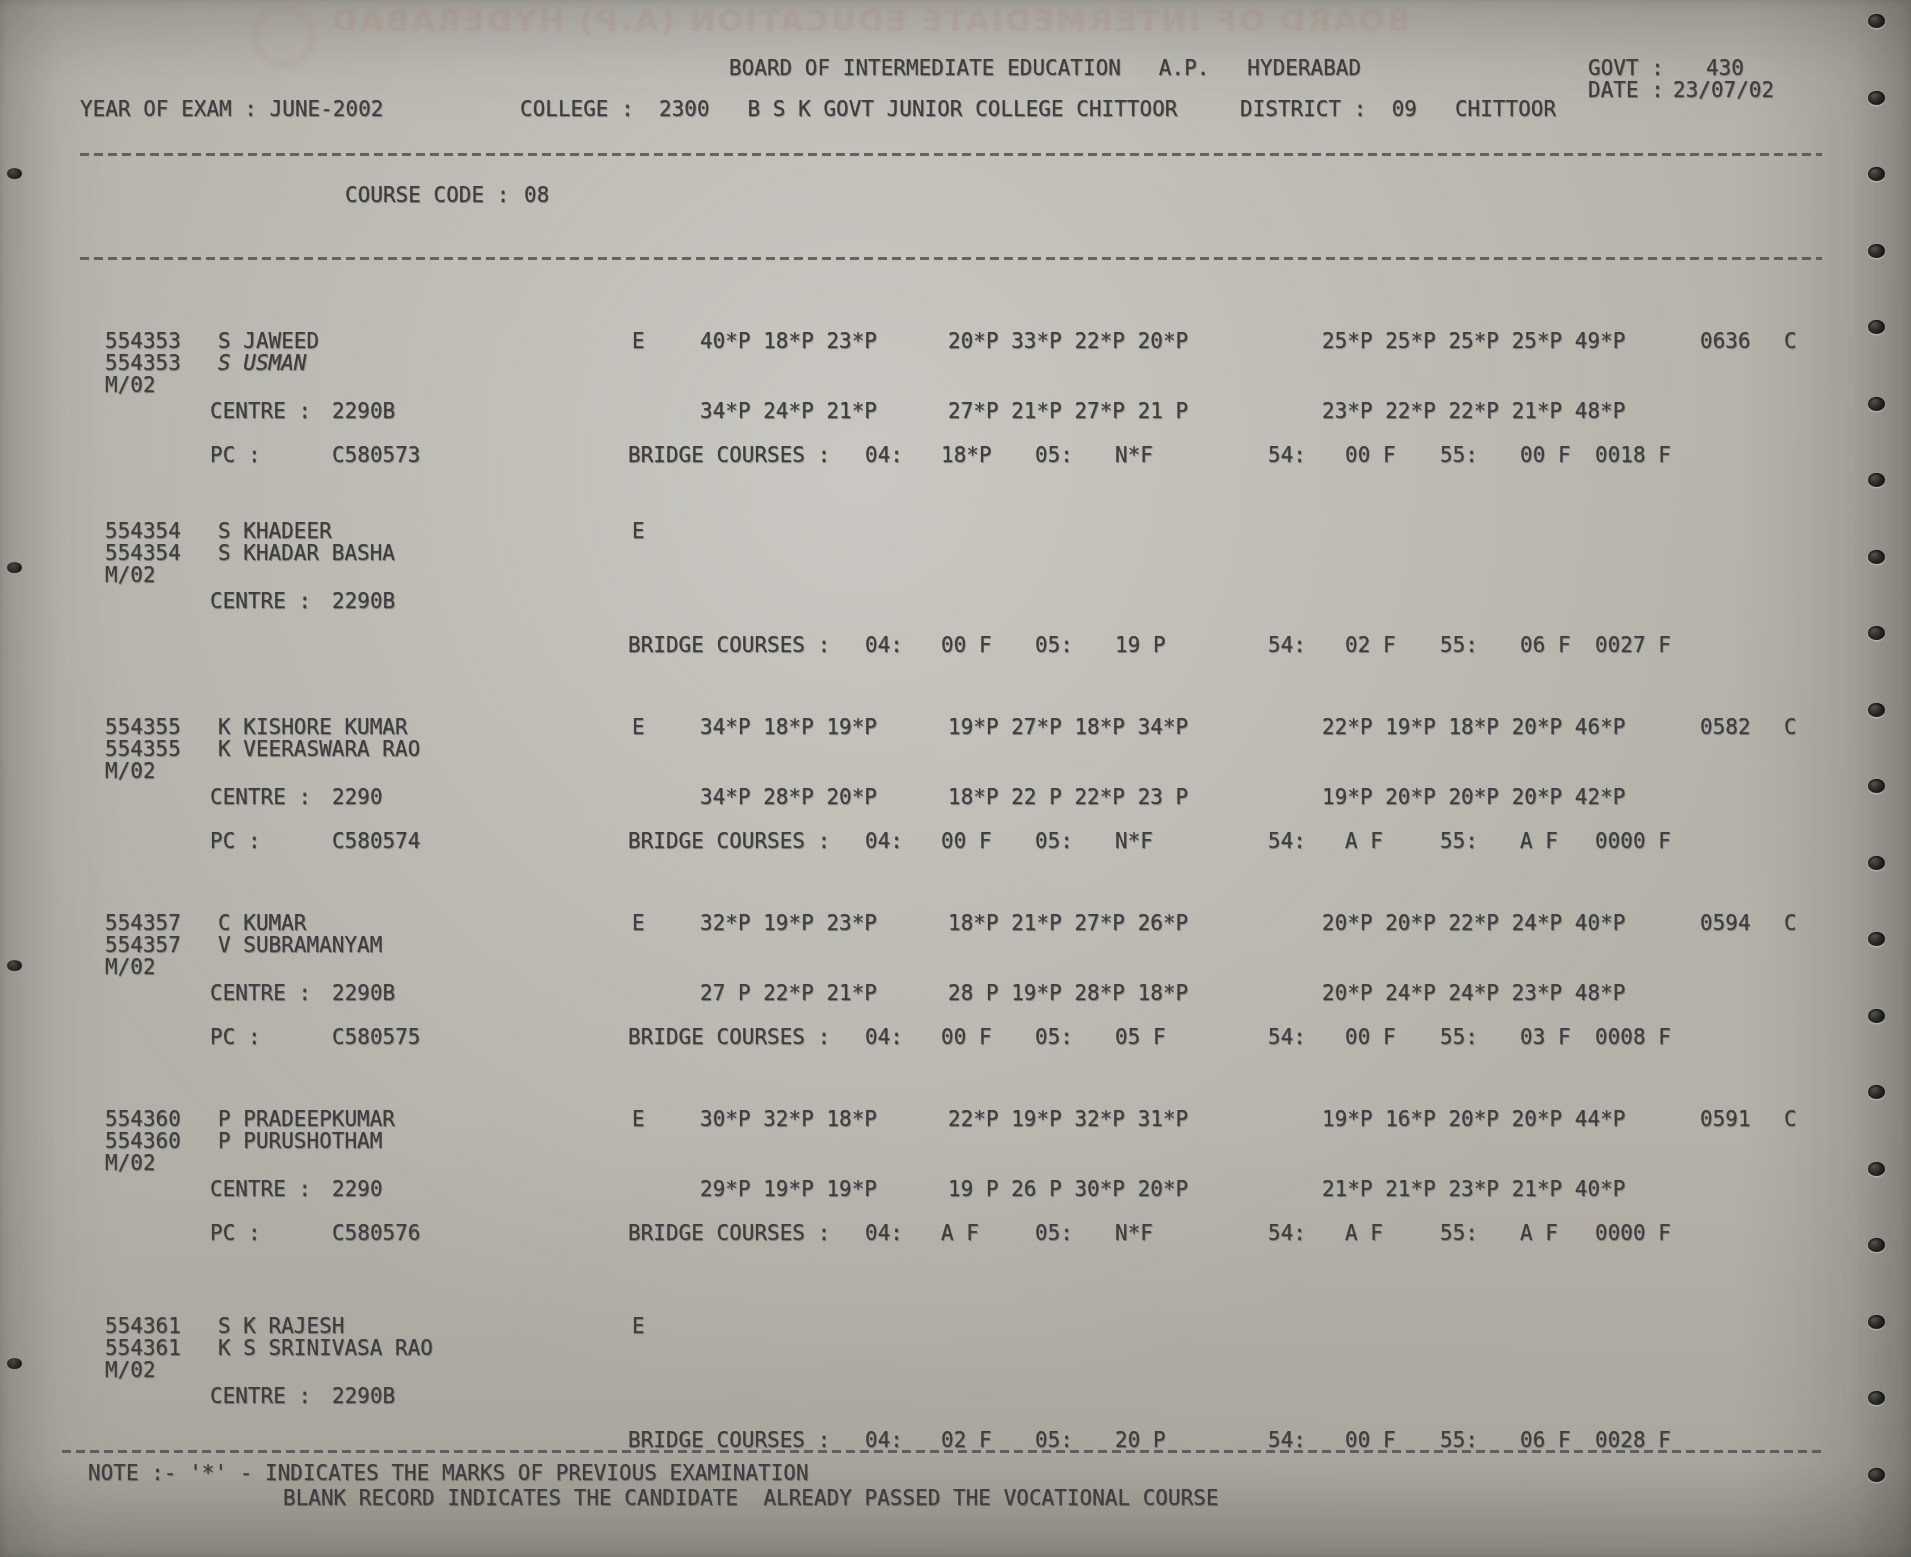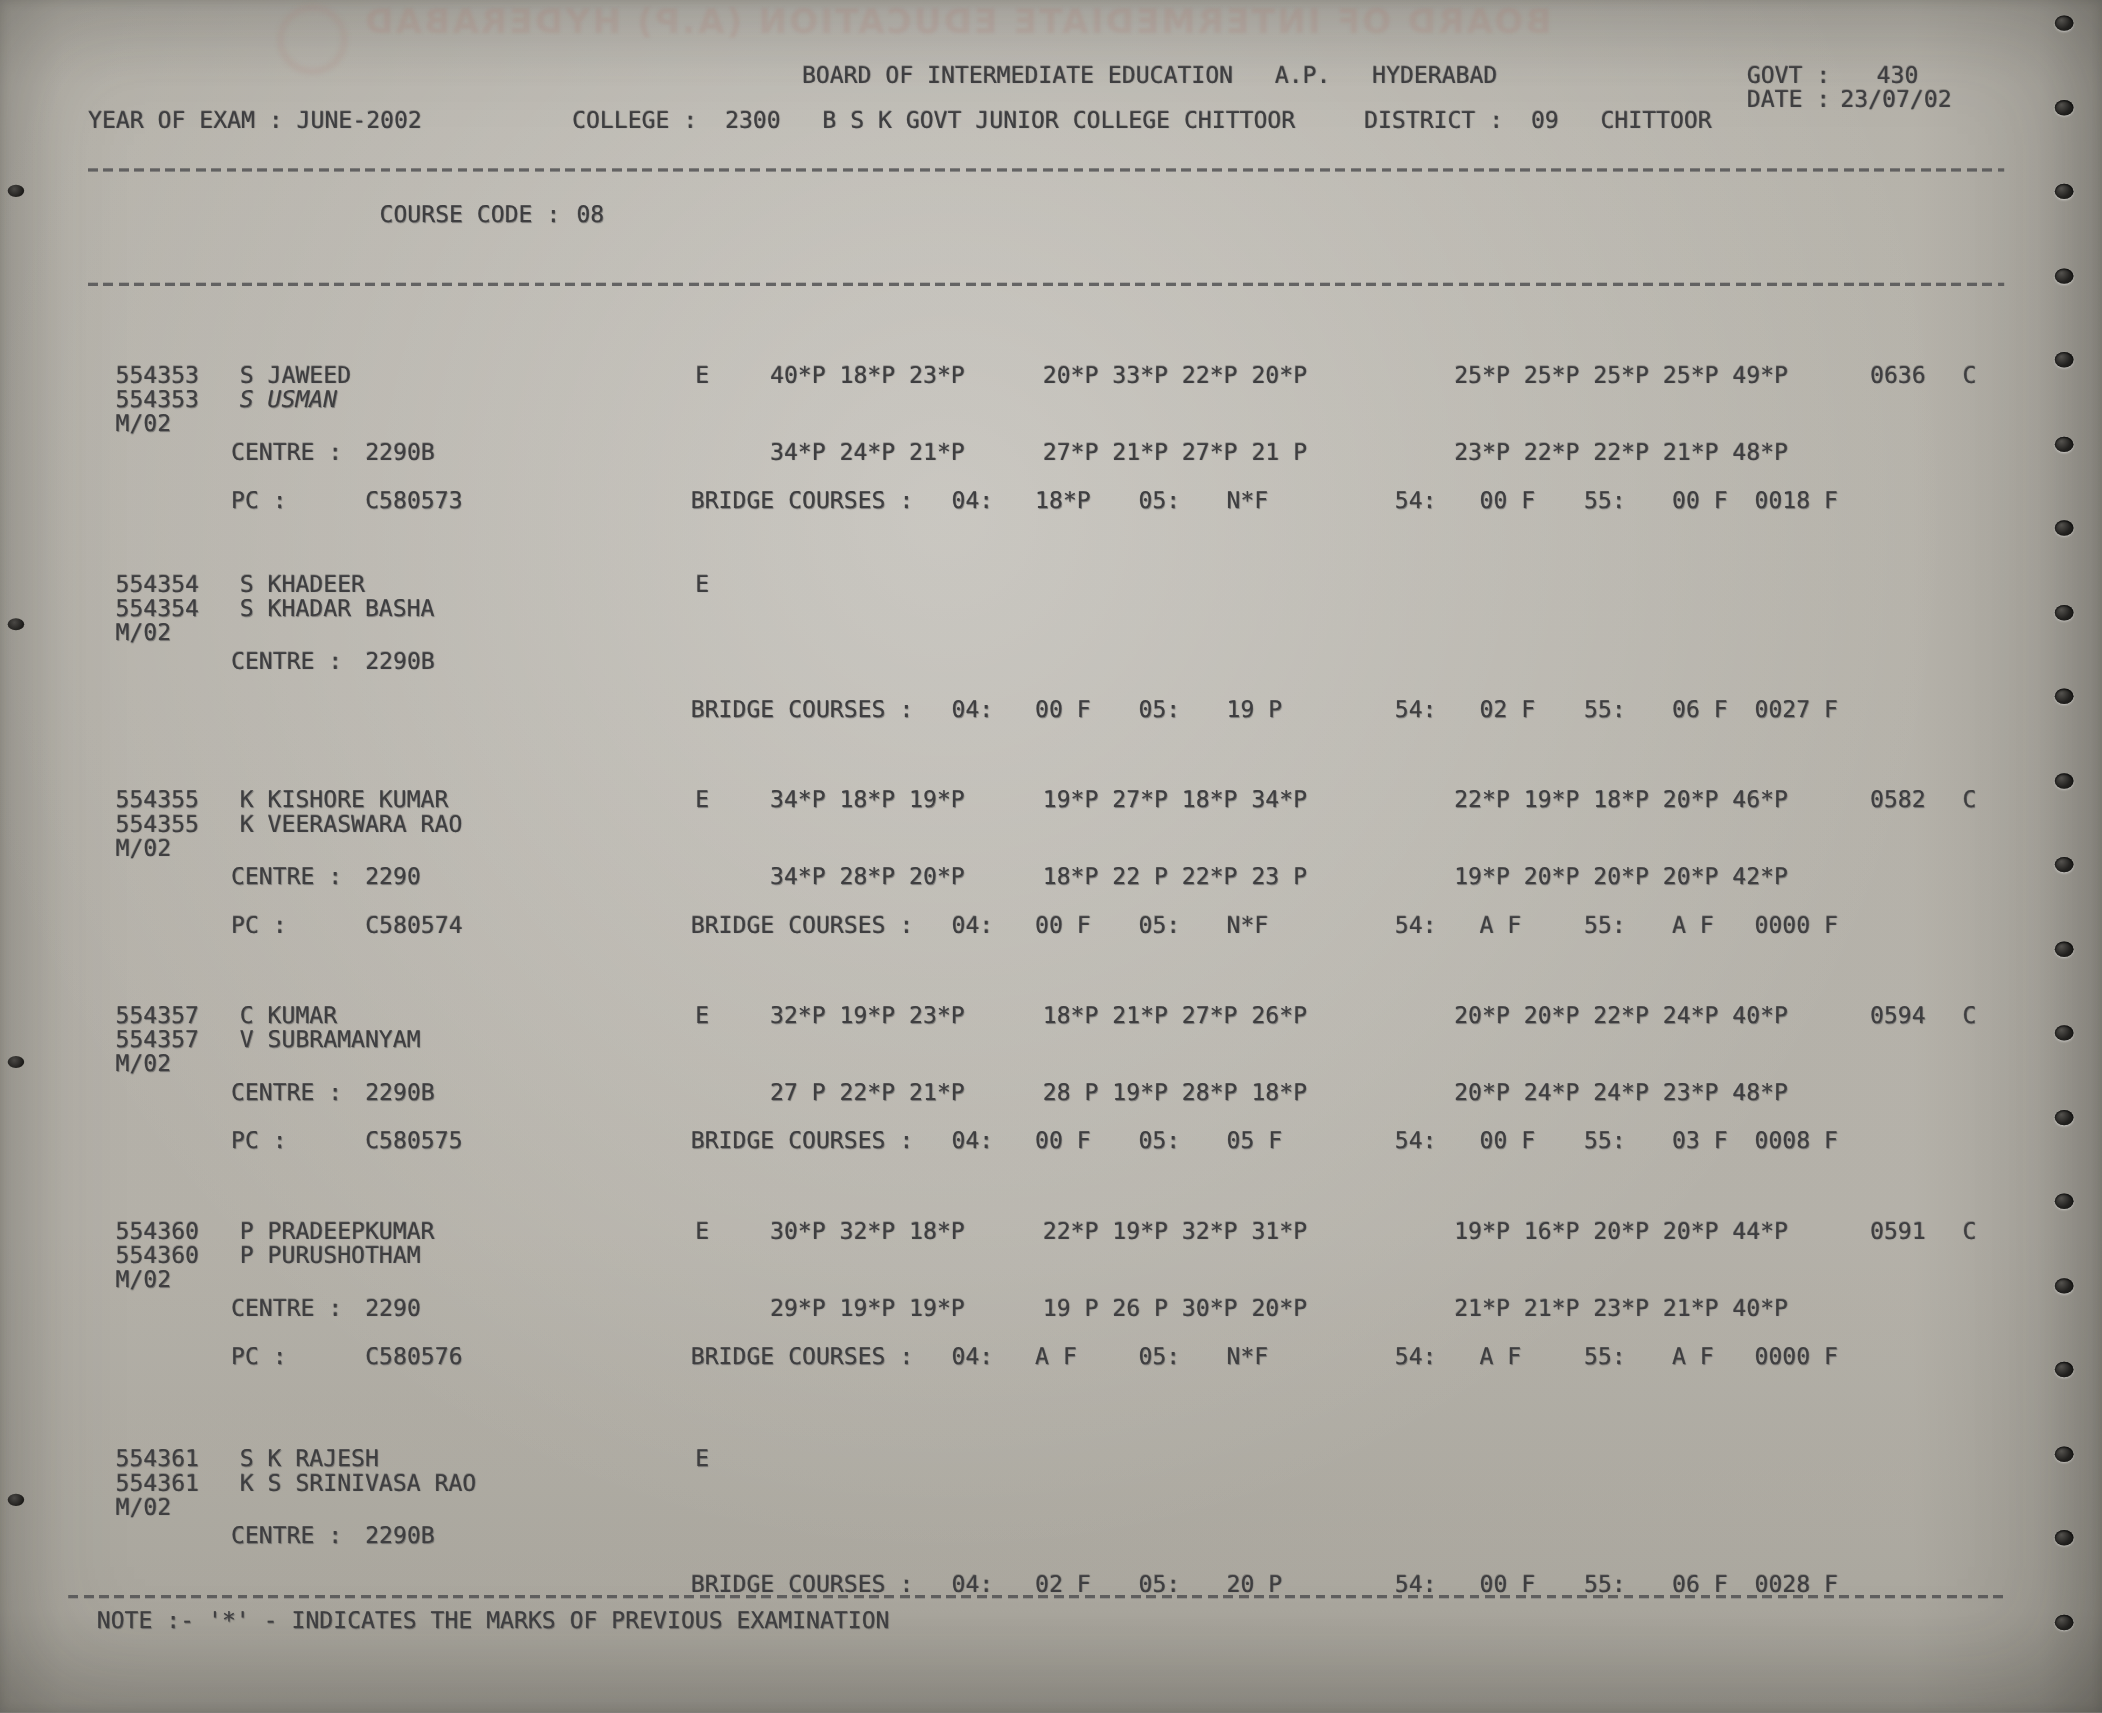--- a/index.html
+++ b/index.html
@@ -260,20 +260,21 @@
     <span class="txt" style="left:1345px;top:114px;">00 F</span>
     <span class="txt" style="left:1440px;top:114px;">55:</span>
     <span class="txt" style="left:1520px;top:114px;">06 F</span>
     <span class="txt" style="left:1595px;top:114px;">0028 F</span>
   </div>
 </div>
 
     <div class="dash" style="left:62px;top:1450px;width:1760px;"></div>
 
     <span class="txt" style="left:88px;top:1462px;">NOTE :- '*' - INDICATES THE MARKS OF PREVIOUS EXAMINATION</span>
+    <span class="txt" style="left:283px;top:1487px;">BLANK RECORD INDICATES THE CANDIDATE  ALREADY PASSED THE VOCATIONAL COURSE</span>
 
     <div id="holes-right">
         <div class="hole" style="left: 1868px; top: 14px;"></div>
         <div class="hole" style="left: 1868px; top: 90.5px;"></div>
         <div class="hole" style="left: 1868px; top: 167px;"></div>
         <div class="hole" style="left: 1868px; top: 243.5px;"></div>
         <div class="hole" style="left: 1868px; top: 320px;"></div>
         <div class="hole" style="left: 1868px; top: 396.5px;"></div>
         <div class="hole" style="left: 1868px; top: 473px;"></div>
         <div class="hole" style="left: 1868px; top: 549.5px;"></div>

